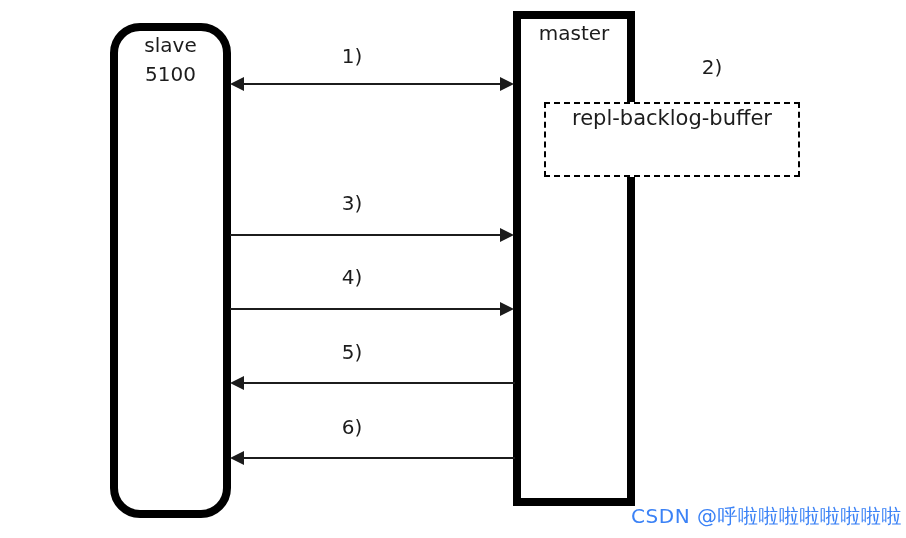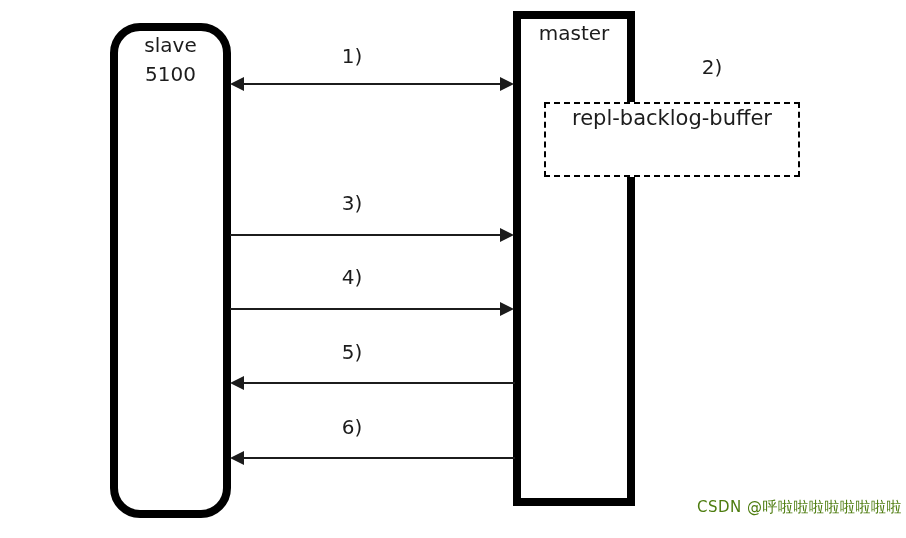--- a/index.html
+++ b/index.html
@@ -50,22 +50,22 @@
   .a4 { left:230px; top:302px; width:284px; }
   .a5 { left:230px; top:376px; width:285px; }
   .a6 { left:230px; top:451px; width:285px; }
   .l1 { left:302px; top:44px; }
   .l2 { left:662px; top:55px; }
   .l3 { left:302px; top:191px; }
   .l4 { left:302px; top:265px; }
   .l5 { left:302px; top:340px; }
   .l6 { left:302px; top:415px; }
   .watermark {
-    position:absolute; right:4px; bottom:21px;
-    font-size:15px; color:#4d7c0f; z-index:4;
+    position:absolute; right:4px; bottom:8px;
+    font-size:20px; color:#3b82f6; z-index:4;
     letter-spacing:0.5px;
   }
 </style>
 </head>
 <body>
 
 <div class="stage">
 
   <div class="node slave">
     <div>

